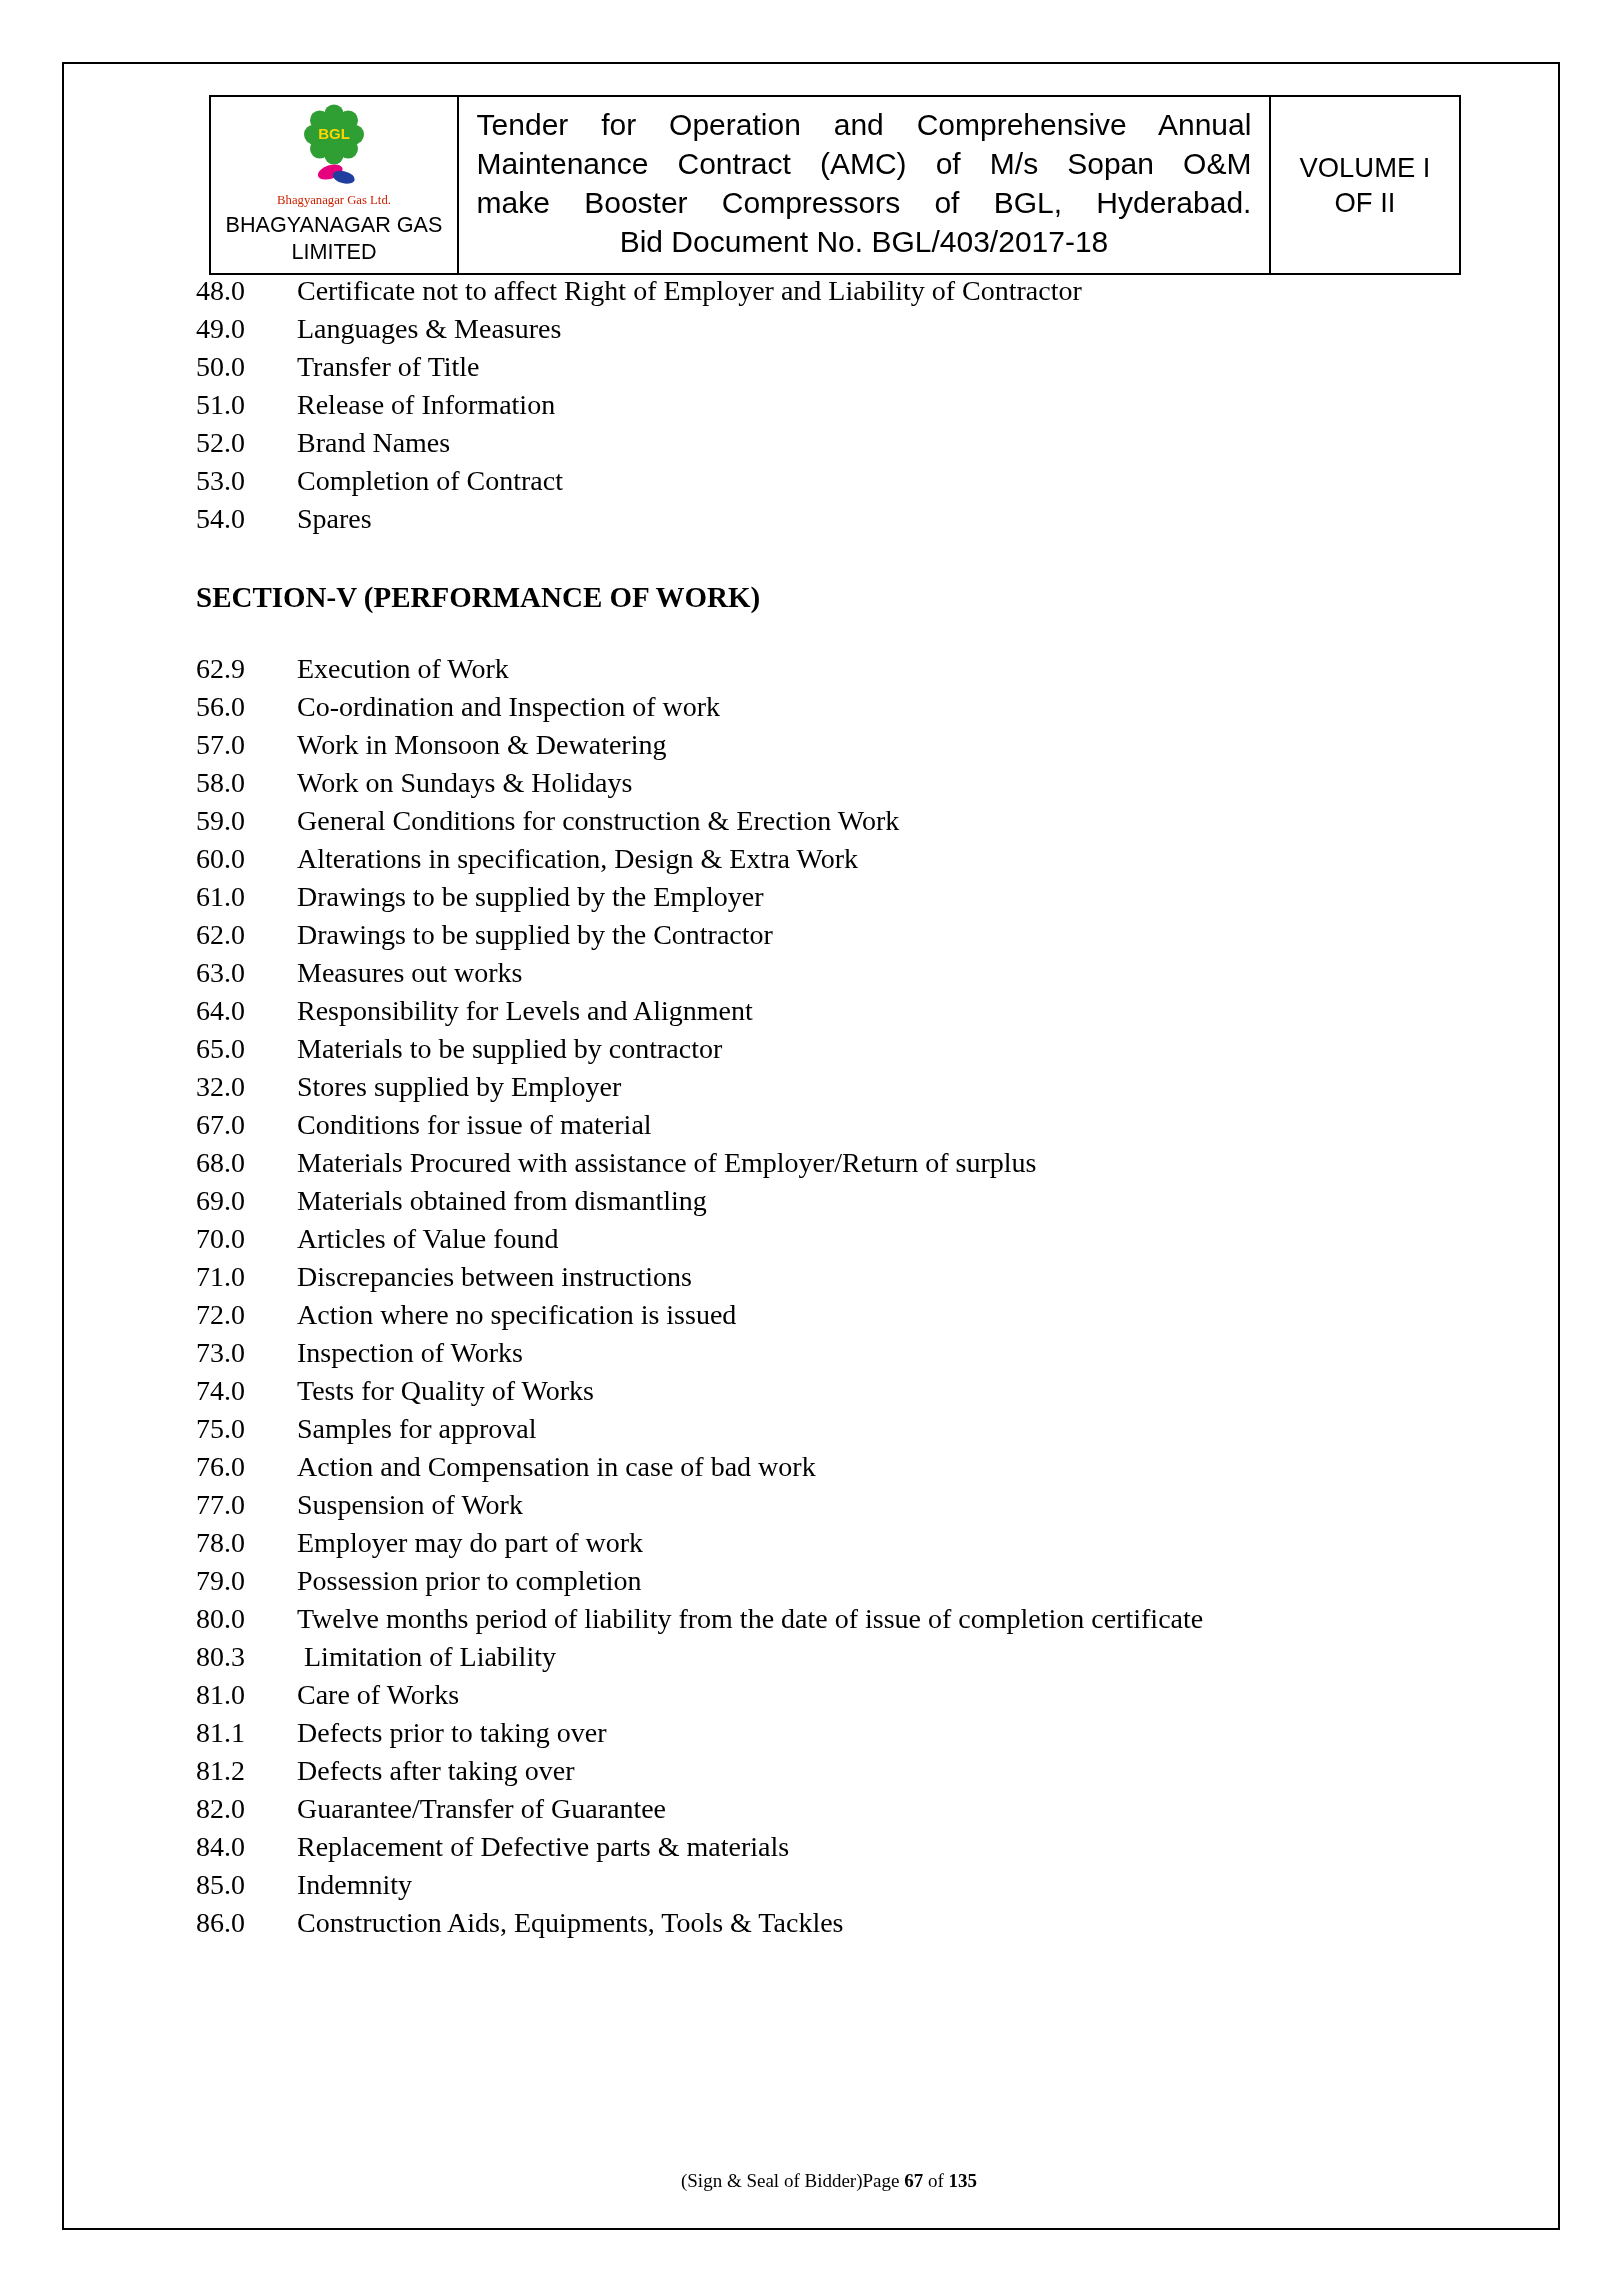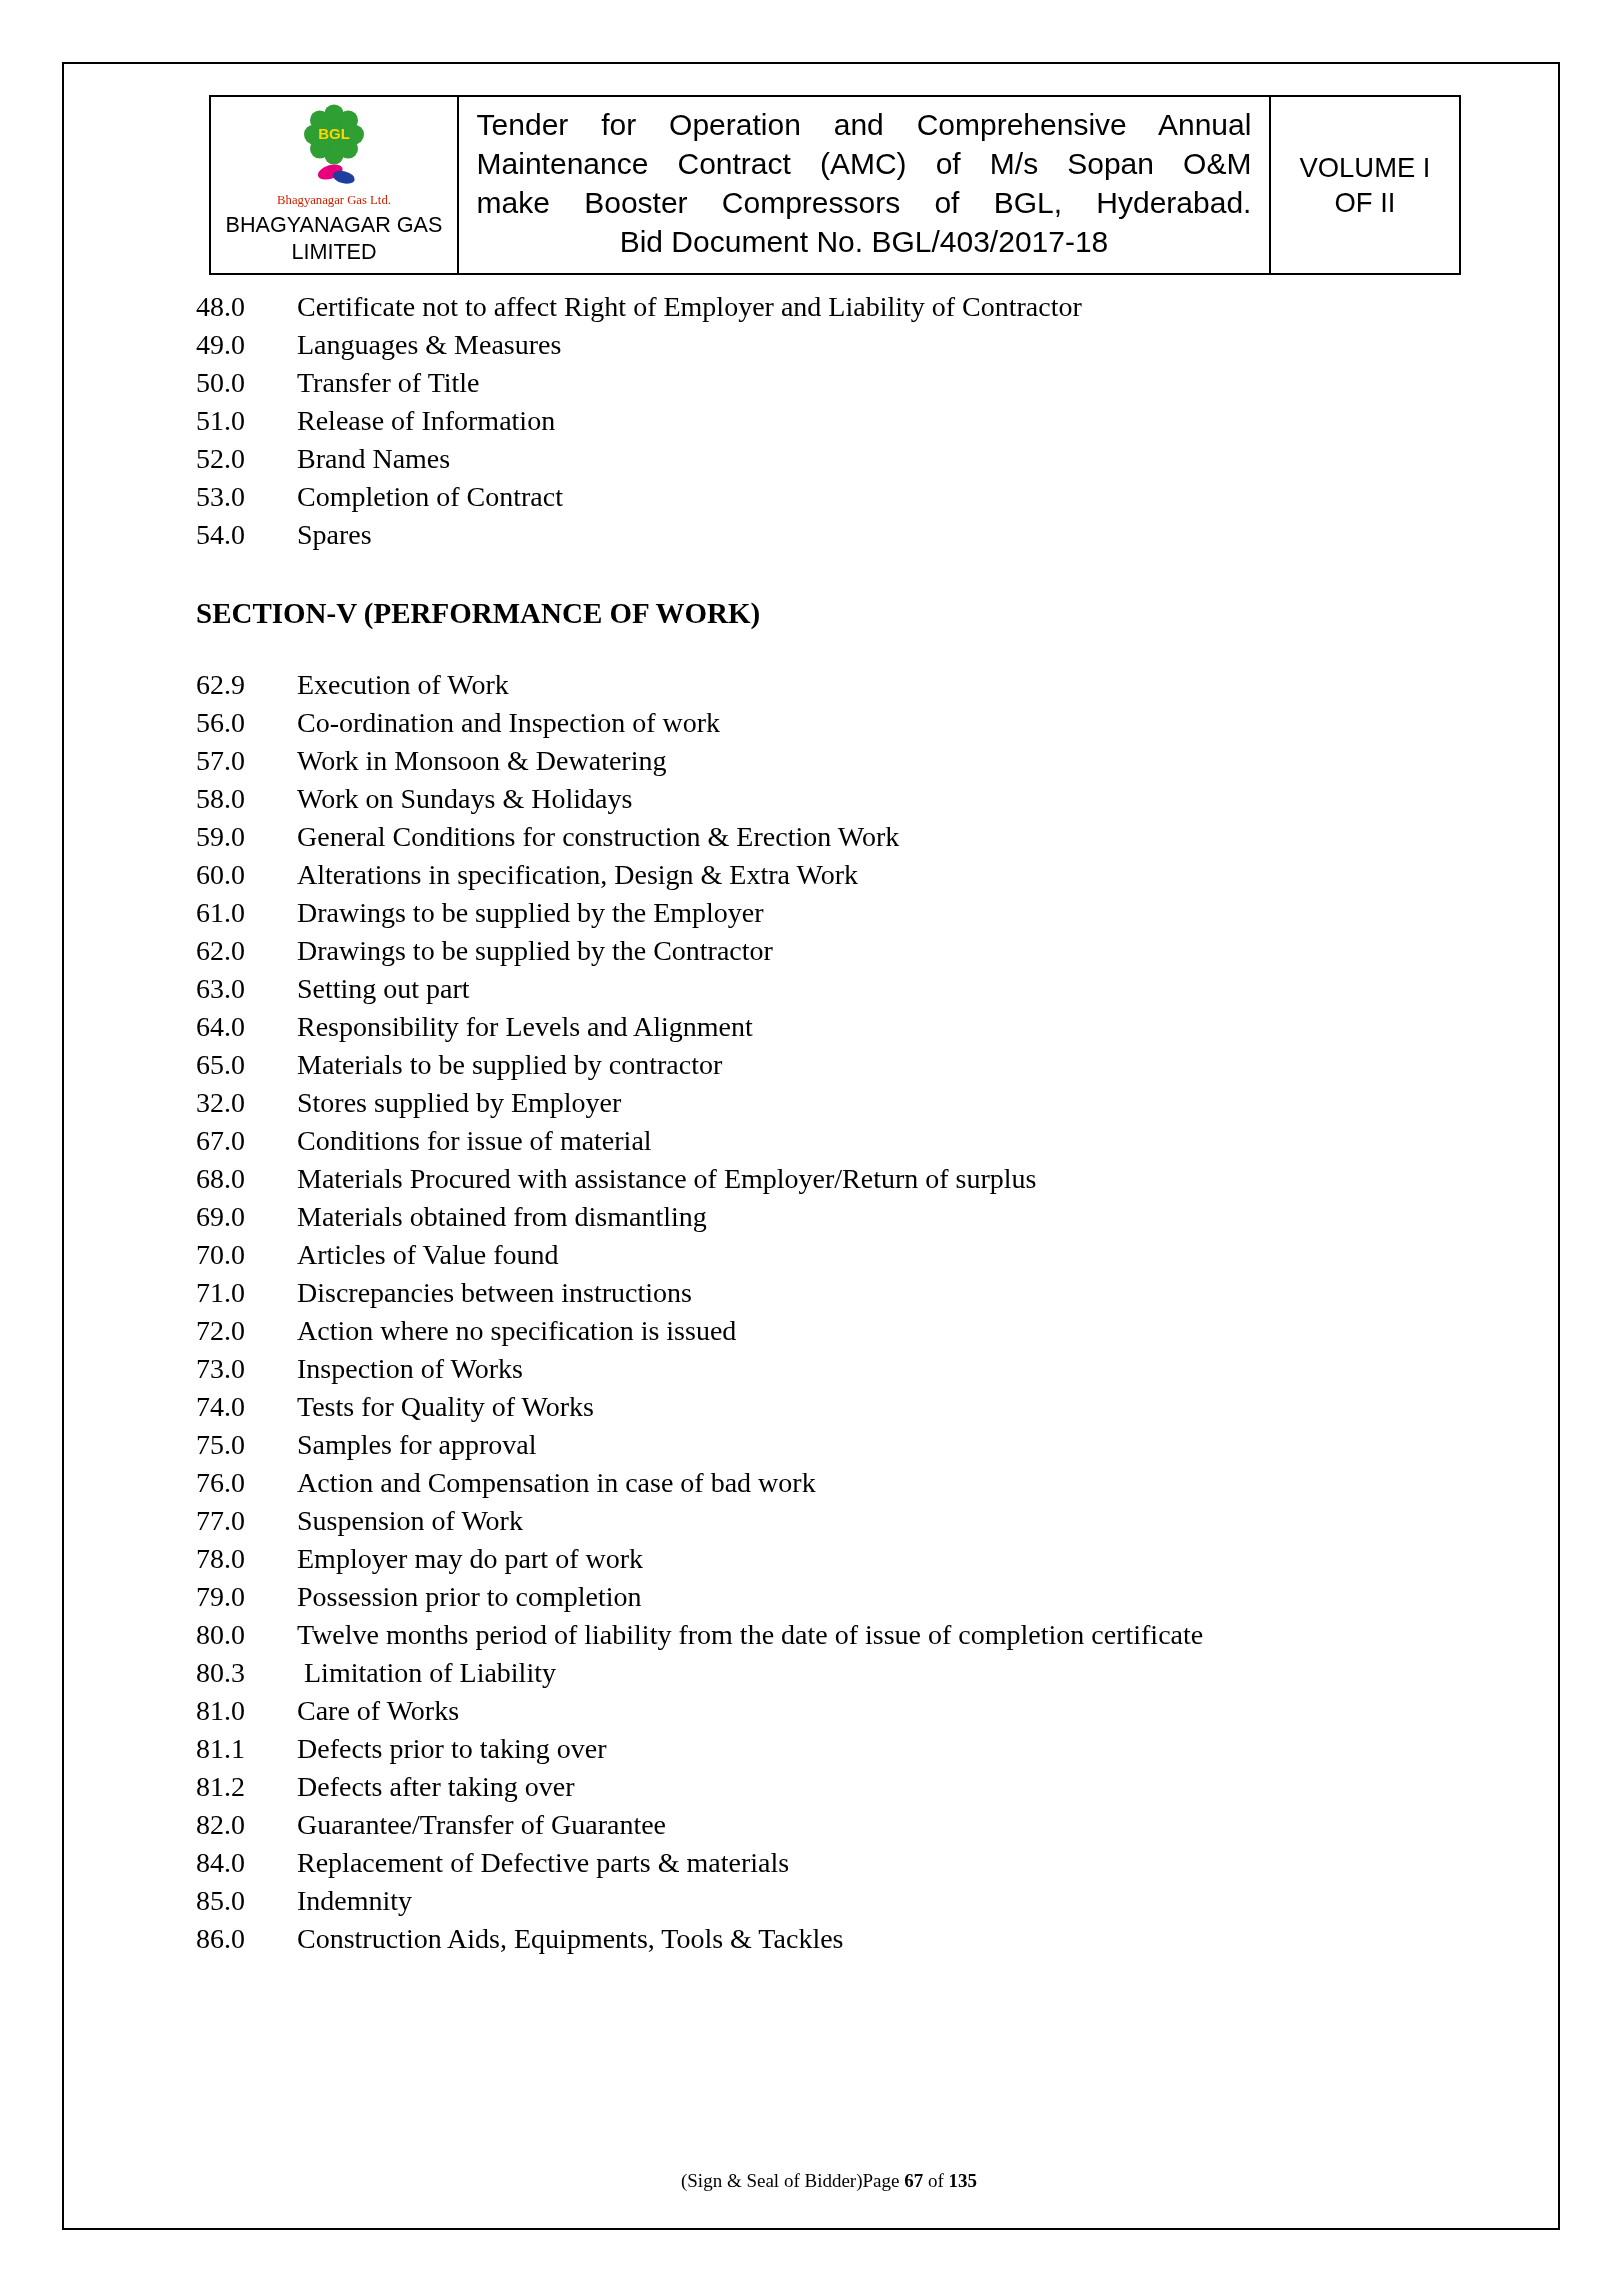--- a/index.html
+++ b/index.html
@@ -72,21 +72,21 @@
     flex-direction: column;
     align-items: center;
     justify-content: center;
     font-family: "Liberation Sans", sans-serif;
     font-size: 27.4px;
     line-height: 35px;
   }
   
   .content {
     position: absolute;
-    left: 196px; top: 288px;
+    left: 196px; top: 272px;
     width: 1266px;
     font-size: 28px;
   }
   .toc-row { display: flex; line-height: 38px; }
   .toc-num { flex: 0 0 101px; }
   .toc-title { flex: 1 1 auto; white-space: pre-wrap; }
   .section-heading {
     font-size: 29px;
     font-weight: bold;
     line-height: 37px;
@@ -230,21 +230,21 @@
           <span class="toc-title">Drawings to be supplied by the Employer</span>
         </div>
 
         <div class="toc-row">
           <span class="toc-num">62.0</span>
           <span class="toc-title">Drawings to be supplied by the Contractor</span>
         </div>
 
         <div class="toc-row">
           <span class="toc-num">63.0</span>
-          <span class="toc-title">Setting out part</span>
+          <span class="toc-title">Measures out works</span>
         </div>
 
         <div class="toc-row">
           <span class="toc-num">64.0</span>
           <span class="toc-title">Responsibility for Levels and Alignment</span>
         </div>
 
         <div class="toc-row">
           <span class="toc-num">65.0</span>
           <span class="toc-title">Materials to be supplied by contractor</span>

